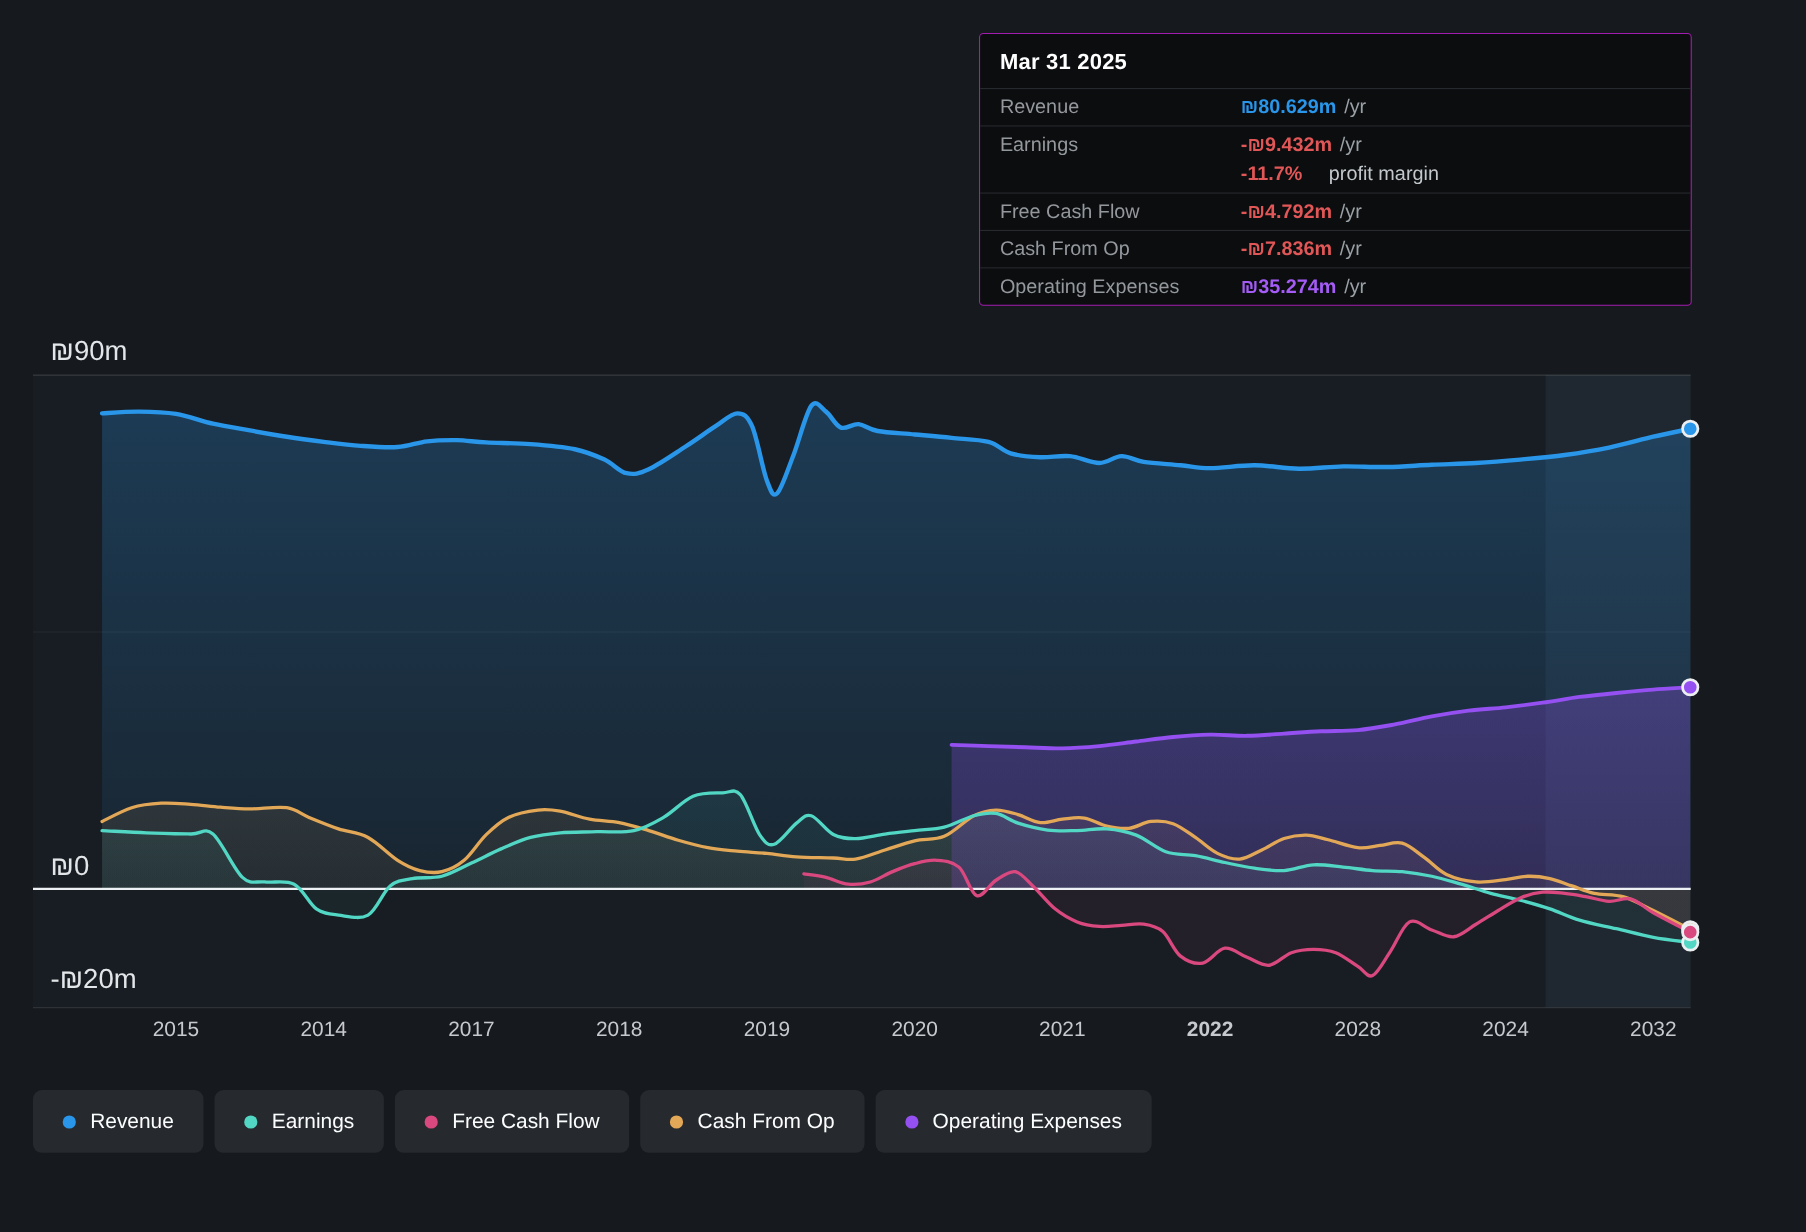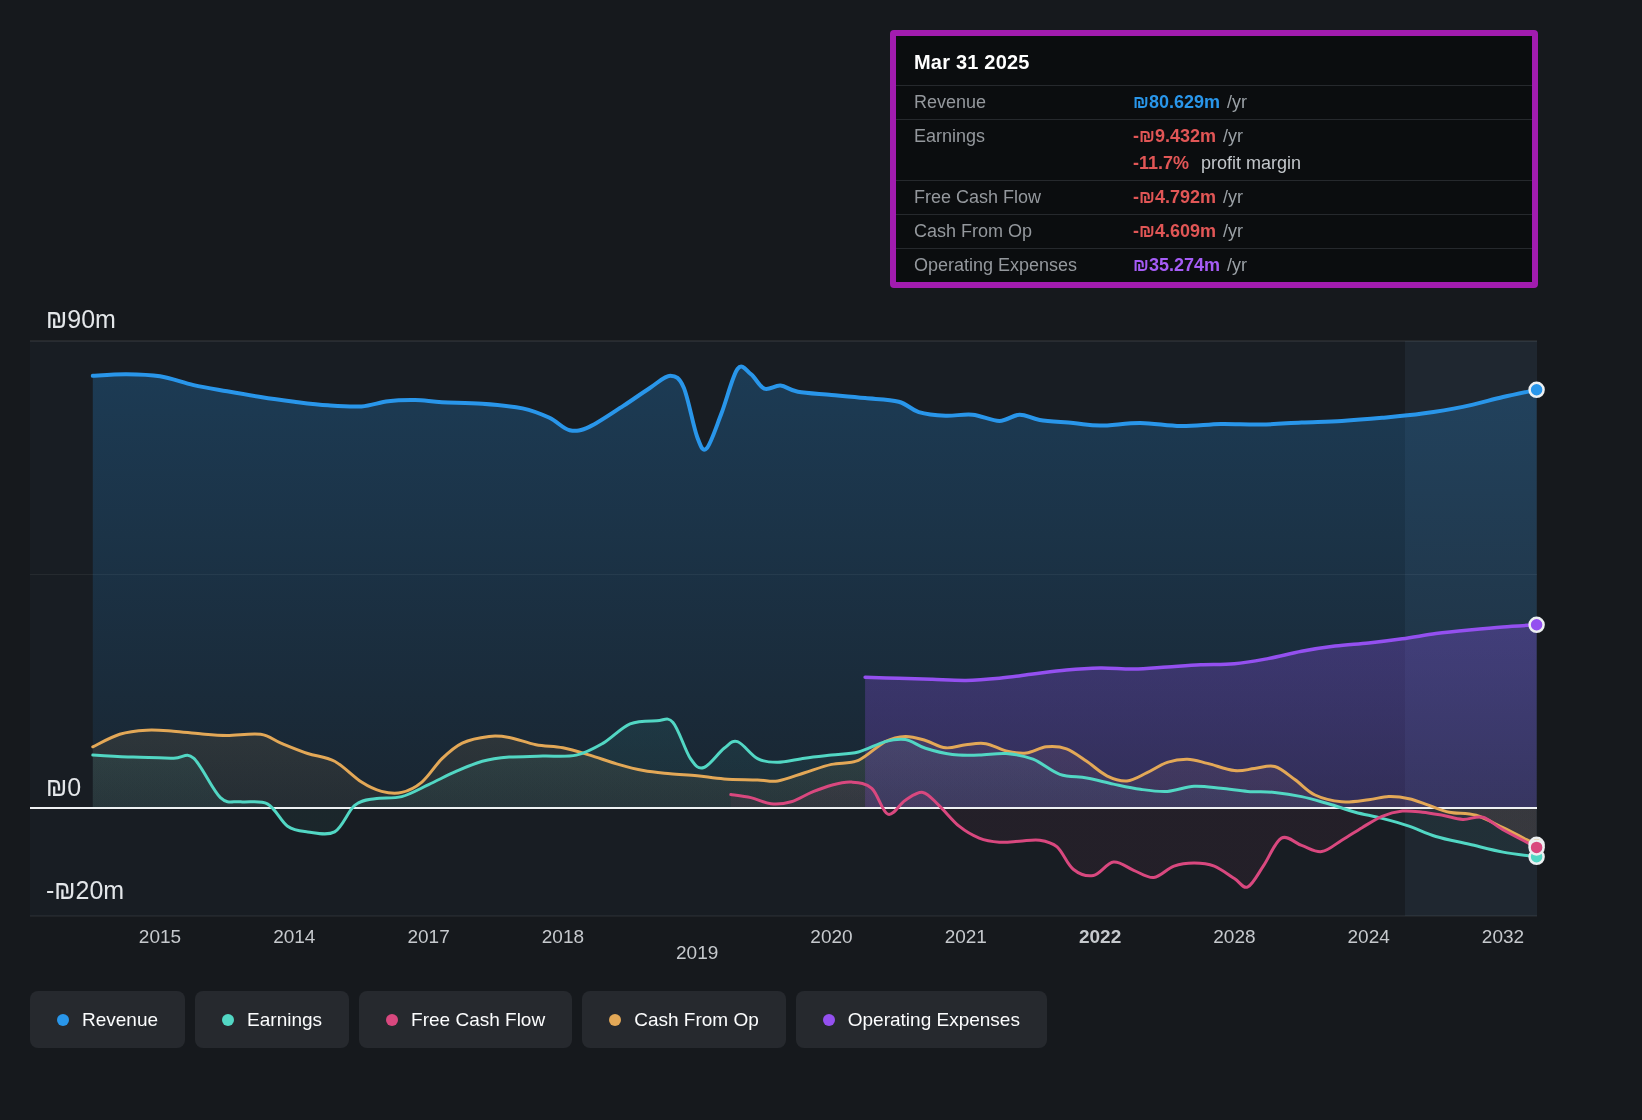--- a/index.html
+++ b/index.html
@@ -6,30 +6,30 @@
   .stage{
     position:relative;width:1642px;height:1120px;overflow:hidden;
     background:#16191d;
     font-family:"Liberation Sans","DejaVu Sans",sans-serif;
   }
   svg.chart{position:absolute;left:0;top:0;pointer-events:none;}
 
   
   .tooltip{
     position:absolute;left:890px;top:30px;width:648px;box-sizing:border-box;
-    background:#0b0d0f;border:6px solid #a21caf;border-radius:4px;z-index:5;
+    background:#0b0d0f;border:1px solid #a21caf;border-radius:4px;z-index:5;
   }
   .tt-title{padding:15px 18px 11px;font-size:20px;font-weight:bold;color:#ffffff;letter-spacing:.2px;}
   .tt-block{border-top:1px solid #26292d;padding:3px 18px;}
   .tt-line{display:flex;align-items:baseline;line-height:27px;font-size:18px;}
   .tt-label{flex:0 0 219px;color:#94989d;}
   .tt-value{font-weight:700;}
   .tt-unit{color:#9aa0a5;margin-left:7px;font-weight:400;}
   .tt-subline{padding-left:219px;}
-  .tt-subtext{color:#c3c7cb;margin-left:12px;}
+  .tt-subtext{color:#c3c7cb;margin-left:24px;}
 
   
   .ylab{position:absolute;left:46px;color:#e3e6e9;font-size:25px;z-index:2;}
   .ylab-90{top:305px;}
   .ylab-0{top:773px;}
   .ylab-n20{top:876px;}
   .x-axis{position:absolute;left:0;top:926px;width:1496px;height:30px;z-index:2;}
   .xlab{position:absolute;top:0;transform:translateX(-50%);color:#c6c9cd;font-size:19px;}
 
   
@@ -94,21 +94,21 @@
 
   <div class="ylab ylab-90">₪90m</div>
   <div class="ylab ylab-0">₪0</div>
   <div class="ylab ylab-n20">-₪20m</div>
 
   <div class="x-axis">
       <span class="xlab" style="left: 160px;">2015</span>
       <span class="xlab" style="left: 294.3px;">2014</span>
       <span class="xlab" style="left: 428.6px;">2017</span>
       <span class="xlab" style="left: 562.9px;">2018</span>
-      <span class="xlab" style="left: 697.2px; margin-top: 16px;">2019</span>
+      <span class="xlab" style="left: 697.2px;">2019</span>
       <span class="xlab" style="left: 831.5px;">2020</span>
       <span class="xlab" style="left: 965.8px;">2021</span>
       <span class="xlab" style="left: 1100.1px; font-weight: bold;">2022</span>
       <span class="xlab" style="left: 1234.4px;">2028</span>
       <span class="xlab" style="left: 1368.7px;">2024</span>
       <span class="xlab" style="left: 1503px;">2032</span>
     </div>
 
   <div class="tooltip">
     <div class="tt-title">Mar 31 2025</div>
@@ -134,21 +134,21 @@
         <div class="tt-block">
           <div class="tt-line">
             <span class="tt-label">Free Cash Flow</span>
             <span class="tt-value" style="color: rgb(225, 86, 86);">-₪4.792m</span>
             <span class="tt-unit">/yr</span>
           </div>
         </div>
         <div class="tt-block">
           <div class="tt-line">
             <span class="tt-label">Cash From Op</span>
-            <span class="tt-value" style="color: rgb(225, 86, 86);">-₪4.609m</span>
+            <span class="tt-value" style="color: rgb(225, 86, 86);">-₪7.836m</span>
             <span class="tt-unit">/yr</span>
           </div>
         </div>
         <div class="tt-block">
           <div class="tt-line">
             <span class="tt-label">Operating Expenses</span>
             <span class="tt-value" style="color: rgb(165, 92, 246);">₪35.274m</span>
             <span class="tt-unit">/yr</span>
           </div>
         </div>

